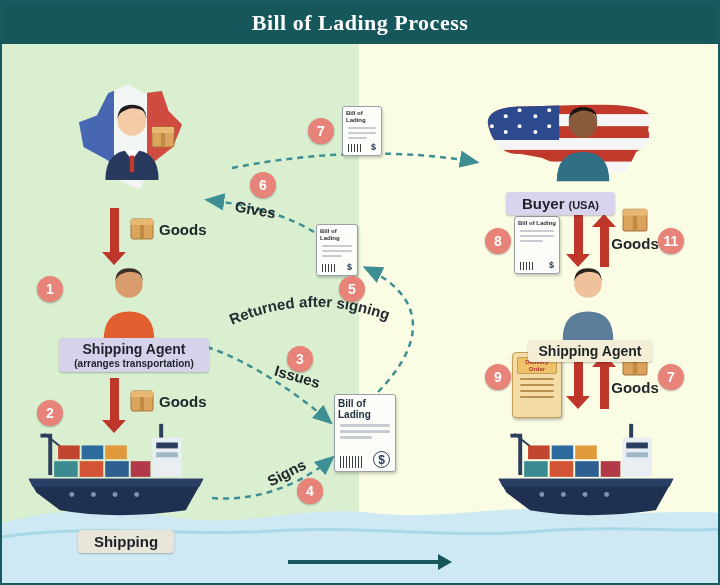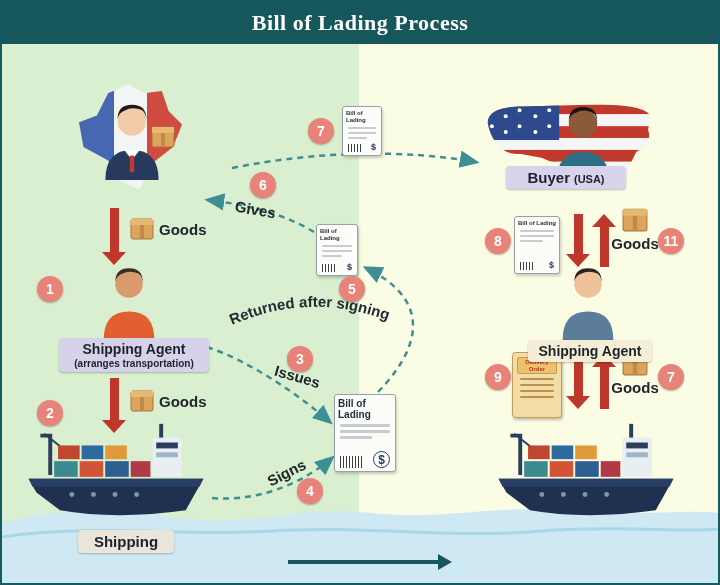--- a/index.html
+++ b/index.html
@@ -291,21 +291,21 @@
     <div class="scroll-line"></div>
       <div class="scroll-line"></div>
       <div class="scroll-line"></div>
       <div class="scroll-line"></div>
   </div>
 
   <div class="rot-label" style="left:233px;top:199px;transform:rotate(10deg)">Gives</div>
   <div class="rot-label" style="left:272px;top:366px;transform:rotate(16deg)">Issues</div>
   <div class="rot-label" style="left:264px;top:462px;transform:rotate(-27deg)">Signs</div>
 
-  <div class="badge" style="left:504px;top:164px;width:120px;background:#d9d4ed">
+  <div class="badge" style="left:504px;top:190px;width:109px;background:#d9d4ed">
     <div class="row">
         <span class="big">Buyer</span>
         <span class="small">(USA)</span>
       </div>
   </div>
   <div class="badge" style="left:57px;top:336px;width:150px;background:#d6d2ec">
     <span class="big" style="font-size:14px">Shipping Agent</span>
     <span class="note">(arranges transportation)</span>
   </div>
   <div class="badge" style="left:526px;top:338px;width:124px;background:#f4eed6">

